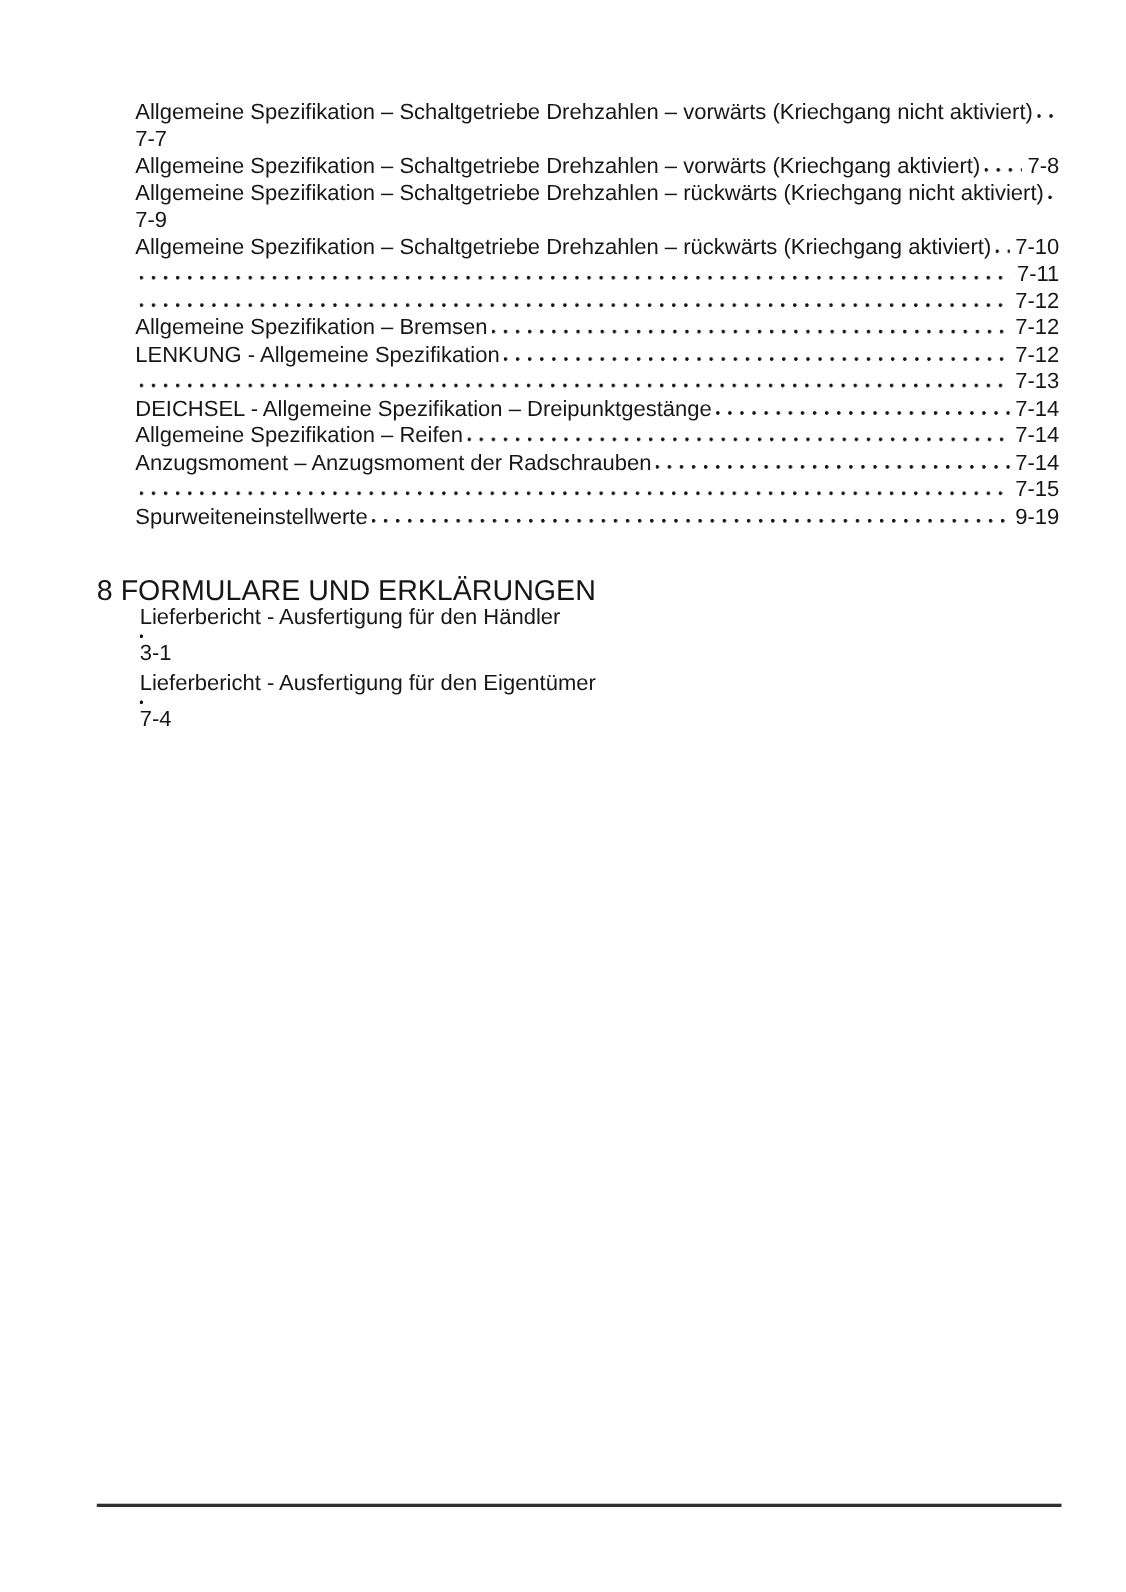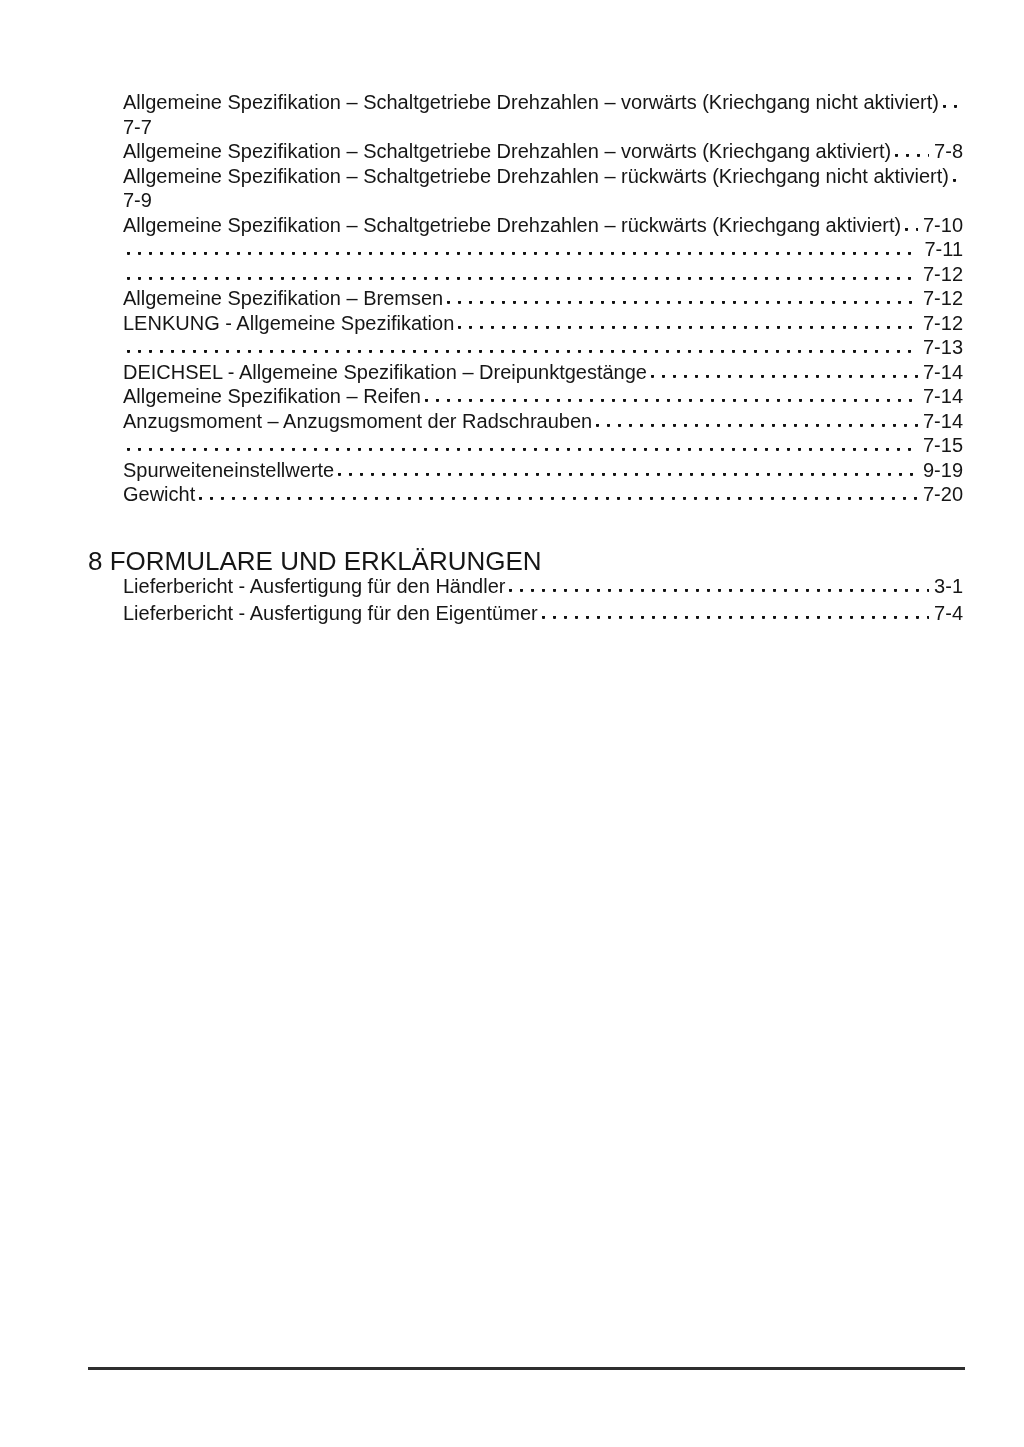--- a/index.html
+++ b/index.html
@@ -31,21 +31,21 @@
     white-space: nowrap;
     color: #161616;
   }
   .toc-entry {
     display: flex;
     flex-wrap: wrap;
     align-items: baseline;
     font-size: 20px;
     line-height: 24.5px;
   }
-  .section-1 .toc-entry { line-height: 27.5px; }
+  .section-1 .toc-entry { line-height: 27.5px; flex-direction: column; }
   .entry-title {
     flex: 0 0 auto;
     white-space: nowrap;
   }
   .dot-leader {
     flex: 1 1 auto;
     min-width: 3px;
     height: 5px;
     margin: 0 5px 0 4px;
     align-self: baseline;
@@ -132,25 +132,20 @@
         </div>
         <div class="toc-entry">
           <span class="dot-leader"></span>
           <span class="entry-page">7-15</span>
         </div>
         <div class="toc-entry">
           <span class="entry-title">Spurweiteneinstellwerte</span>
           <span class="dot-leader"></span>
           <span class="entry-page">9-19</span>
         </div>
-        <div class="toc-entry">
-          <span class="entry-title">Gewicht</span>
-          <span class="dot-leader"></span>
-          <span class="entry-page">7-20</span>
-        </div>
       </section>
       <section class="toc-section section-1">
         <h2 class="section-heading">8 FORMULARE UND ERKLÄRUNGEN</h2>
         <div class="toc-entry">
           <span class="entry-title">Lieferbericht - Ausfertigung für den Händler</span>
           <span class="dot-leader"></span>
           <span class="entry-page">3-1</span>
         </div>
         <div class="toc-entry">
           <span class="entry-title">Lieferbericht - Ausfertigung für den Eigentümer</span>

